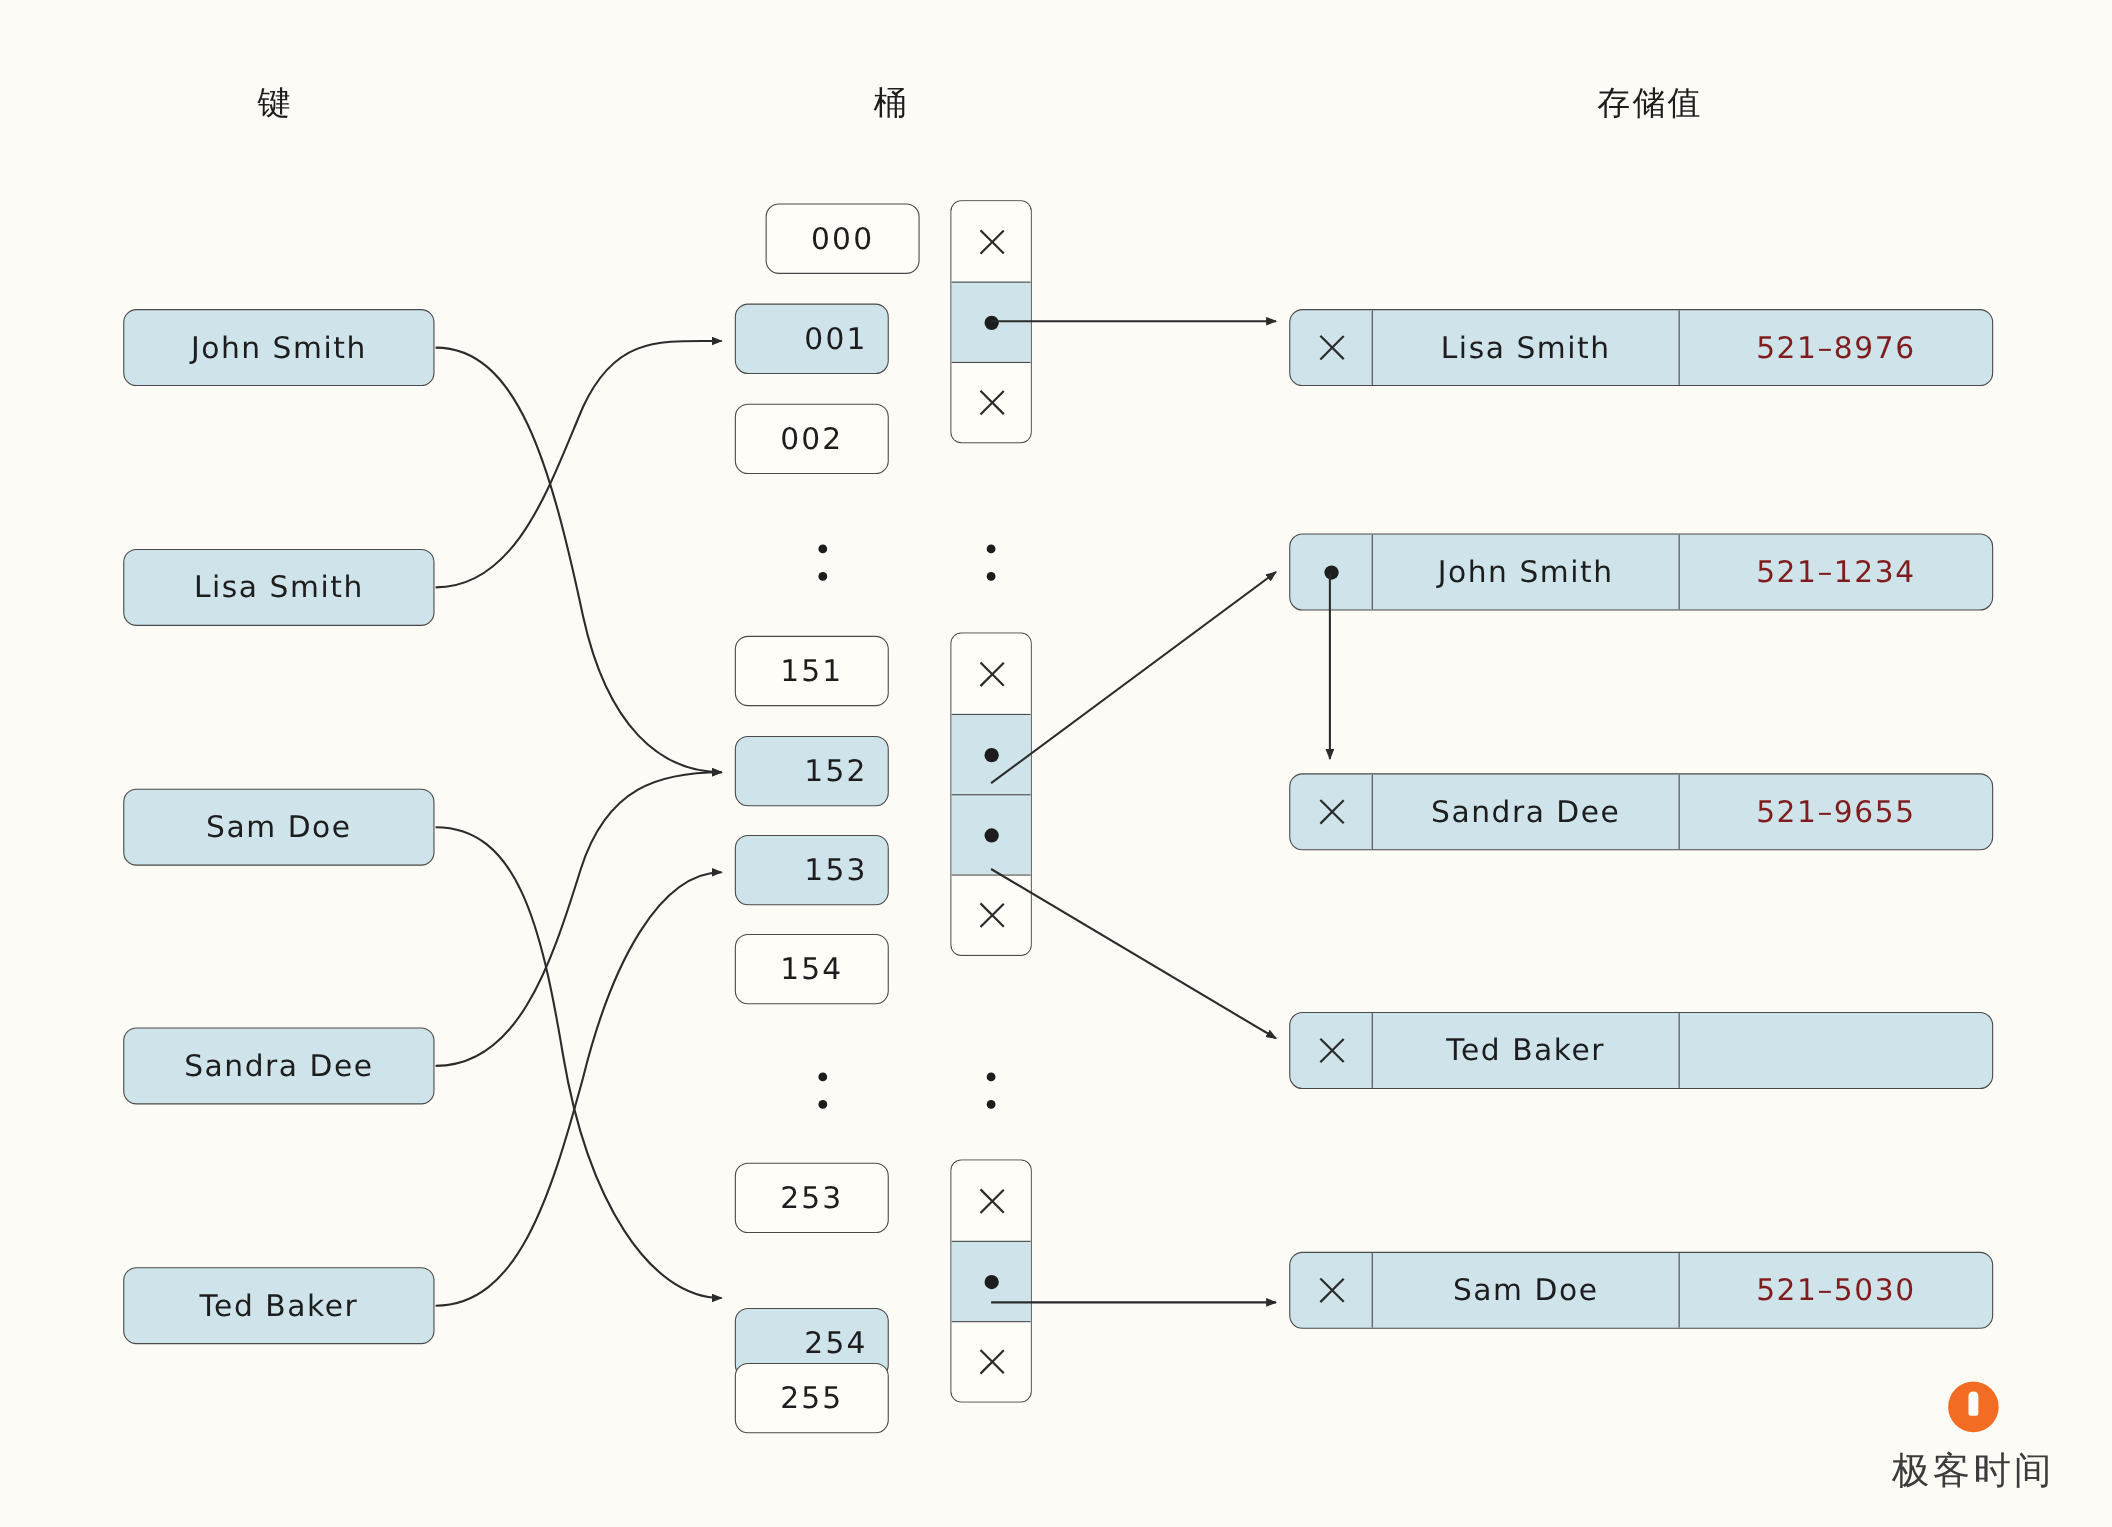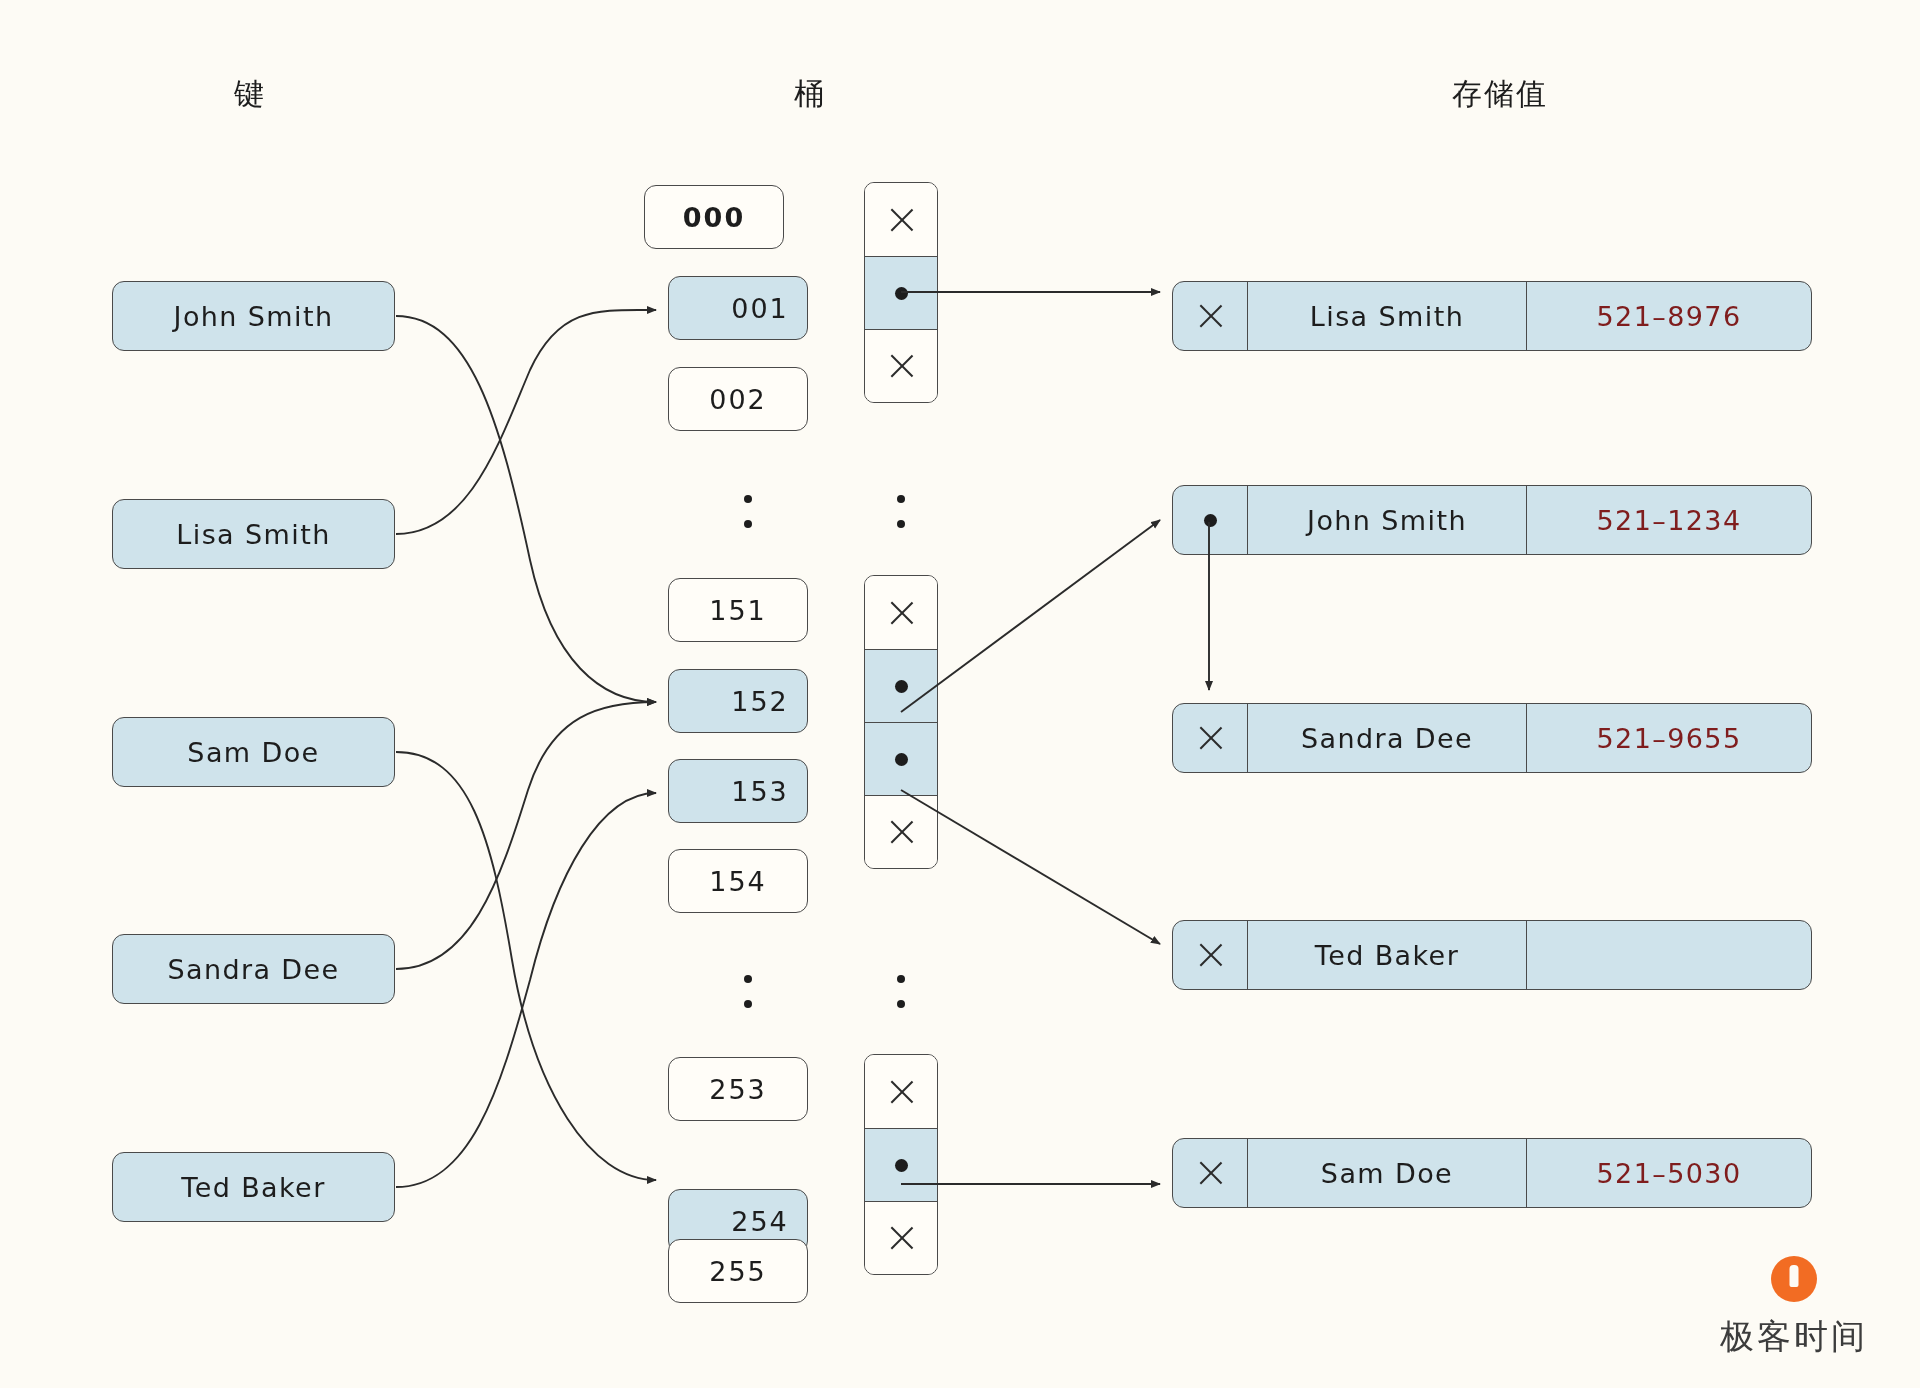--- a/index.html
+++ b/index.html
@@ -222,21 +222,21 @@
   <div class="key-box" style="left:112px; top:717px;">
     <span>Sam Doe</span>
   </div>
   <div class="key-box" style="left:112px; top:934px;">
     <span>Sandra Dee</span>
   </div>
   <div class="key-box" style="left:112px; top:1152px;">
     <span>Ted Baker</span>
   </div>
 
-  <div class="bucket-box" style="left:644px; top:185px;font-weight:bold;">
+  <div class="bucket-box" style="left:696px; top:185px;">
     <span>000</span>
   </div>
   <div class="bucket-box filled" style="left:668px; top:276px;">
     <span>001</span>
   </div>
   <div class="bucket-box" style="left:668px; top:367px;">
     <span>002</span>
   </div>
 
   <div class="bucket-box" style="left:668px; top:578px;">

